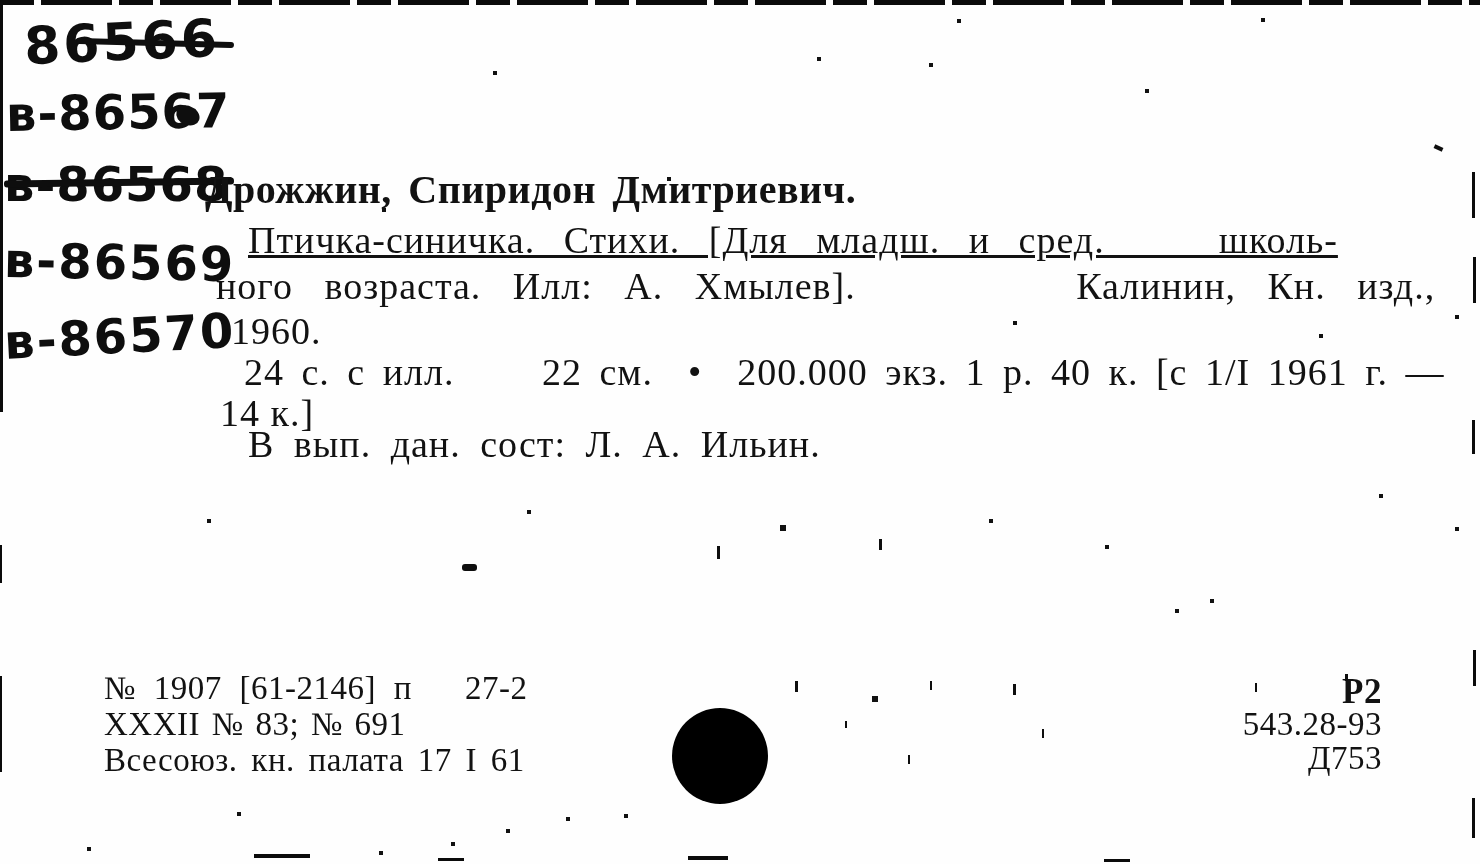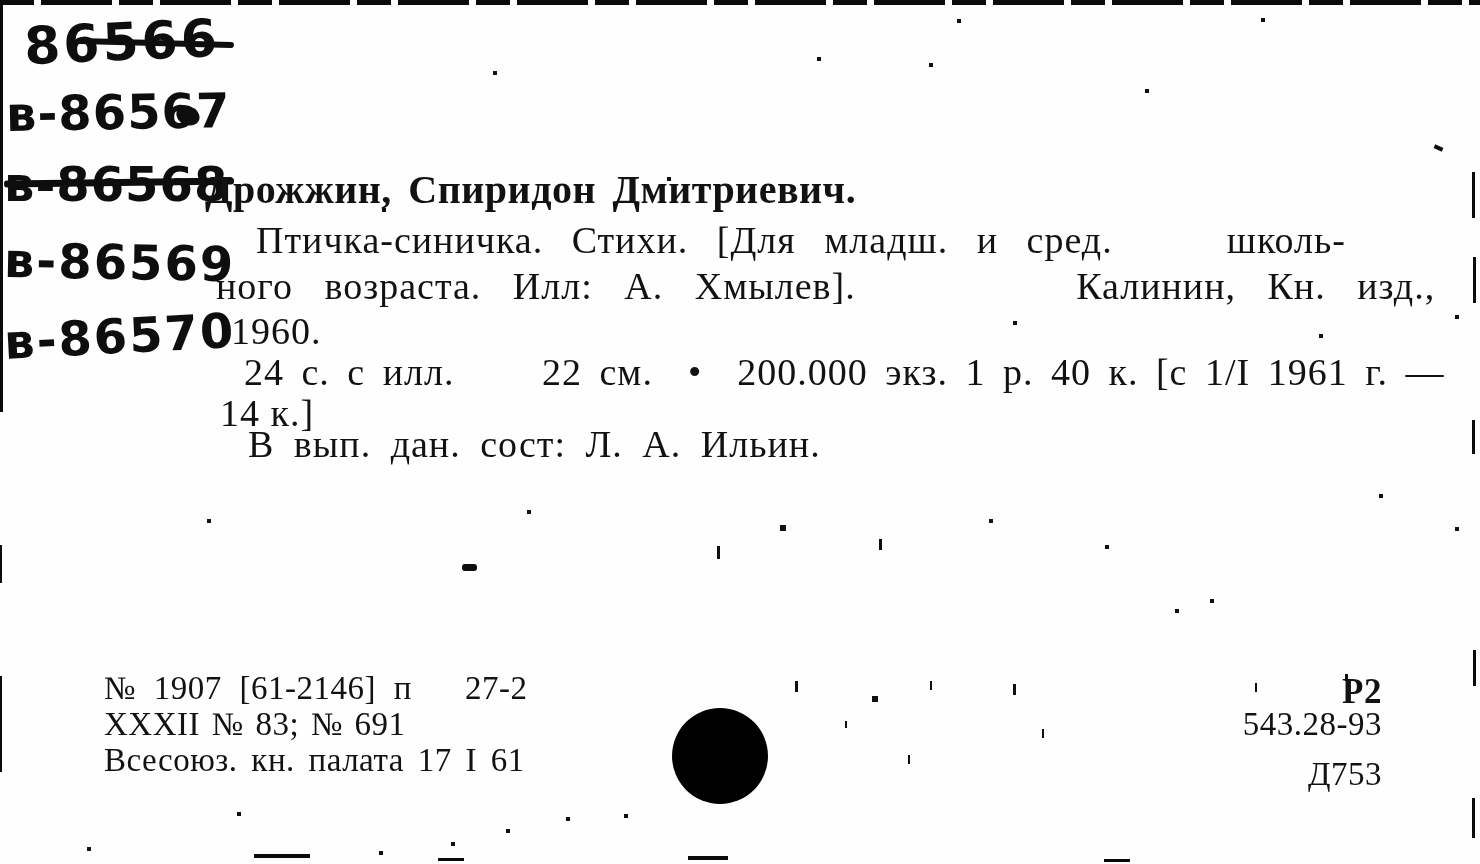--- a/index.html
+++ b/index.html
@@ -30,38 +30,38 @@
   .acc3{left:4px;top:156px;font-size:48px;letter-spacing:1px;}
   .acc4{left:4px;top:234px;font-size:48px;transform:rotate(1deg);letter-spacing:2px;}
   .acc5{left:4px;top:308px;font-size:48px;transform:rotate(-3deg);letter-spacing:2px;}
   .strike{position:absolute;background:#0e0e0e;border-radius:3px;}
   .strike1{left:76px;top:40px;width:158px;height:6px;transform:rotate(1.5deg);}
   .strike3{left:4px;top:179px;width:230px;height:7px;transform:rotate(-0.8deg);}
 
   
   .textline{position:absolute;white-space:pre;font-size:38px;line-height:1;letter-spacing:1px;}
   .heading{left:205px;top:170px;font-size:40px;font-weight:700;letter-spacing:0.5px;word-spacing:6px;font-family:Liberation Serif, serif;}
-  .t1{left:256px;top:221px;word-spacing:18px;}
+  .t1{left:248px;top:221px;word-spacing:18px;text-decoration:underline;}
   .t2{left:216px;top:267px;word-spacing:21px;}
   .t3{left:212px;top:312px;padding-left:19px;}
   .c1{left:244px;top:353px;word-spacing:7px;}
   .c2{left:204px;top:394px;margin-left:16px;}
   .note{left:248px;top:425px;word-spacing:9px;}
 
   
   .colo{position:absolute;white-space:pre;font-size:33px;line-height:1;letter-spacing:0.5px;text-align:right;}
   .colo1{left:104px;top:672px;word-spacing:9px;}
   .colo2{left:104px;top:708px;word-spacing:3px;}
   .colo3{left:104px;top:744px;word-spacing:5px;}
 
   
   .cls{position:absolute;right:98px;text-align:right;font-size:33px;line-height:1;white-space:pre;letter-spacing:0.5px;}
   .cls1{top:674px;font-weight:700;font-size:35px;text-align:right;}
   .cls2{top:708px;}
-  .cls3{top:742px;margin-top:16px;}
+  .cls3{top:742px;}
 
   
   .hole{position:absolute;left:672px;top:708px;width:96px;height:96px;background:#000;border-radius:50%;}
 
   
   .blob{position:absolute;left:176px;top:106px;width:24px;height:19px;background:#0e0e0e;border-radius:45% 60% 50% 55%;transform:rotate(18deg);}
   .tick{position:absolute;background:#0e0e0e;}
   .tk1{left:717px;top:546px;width:3px;height:13px;}
   .tk2{left:879px;top:539px;width:3px;height:11px;}
   .tk3{left:1434px;top:146px;width:9px;height:4px;transform:rotate(25deg);}

